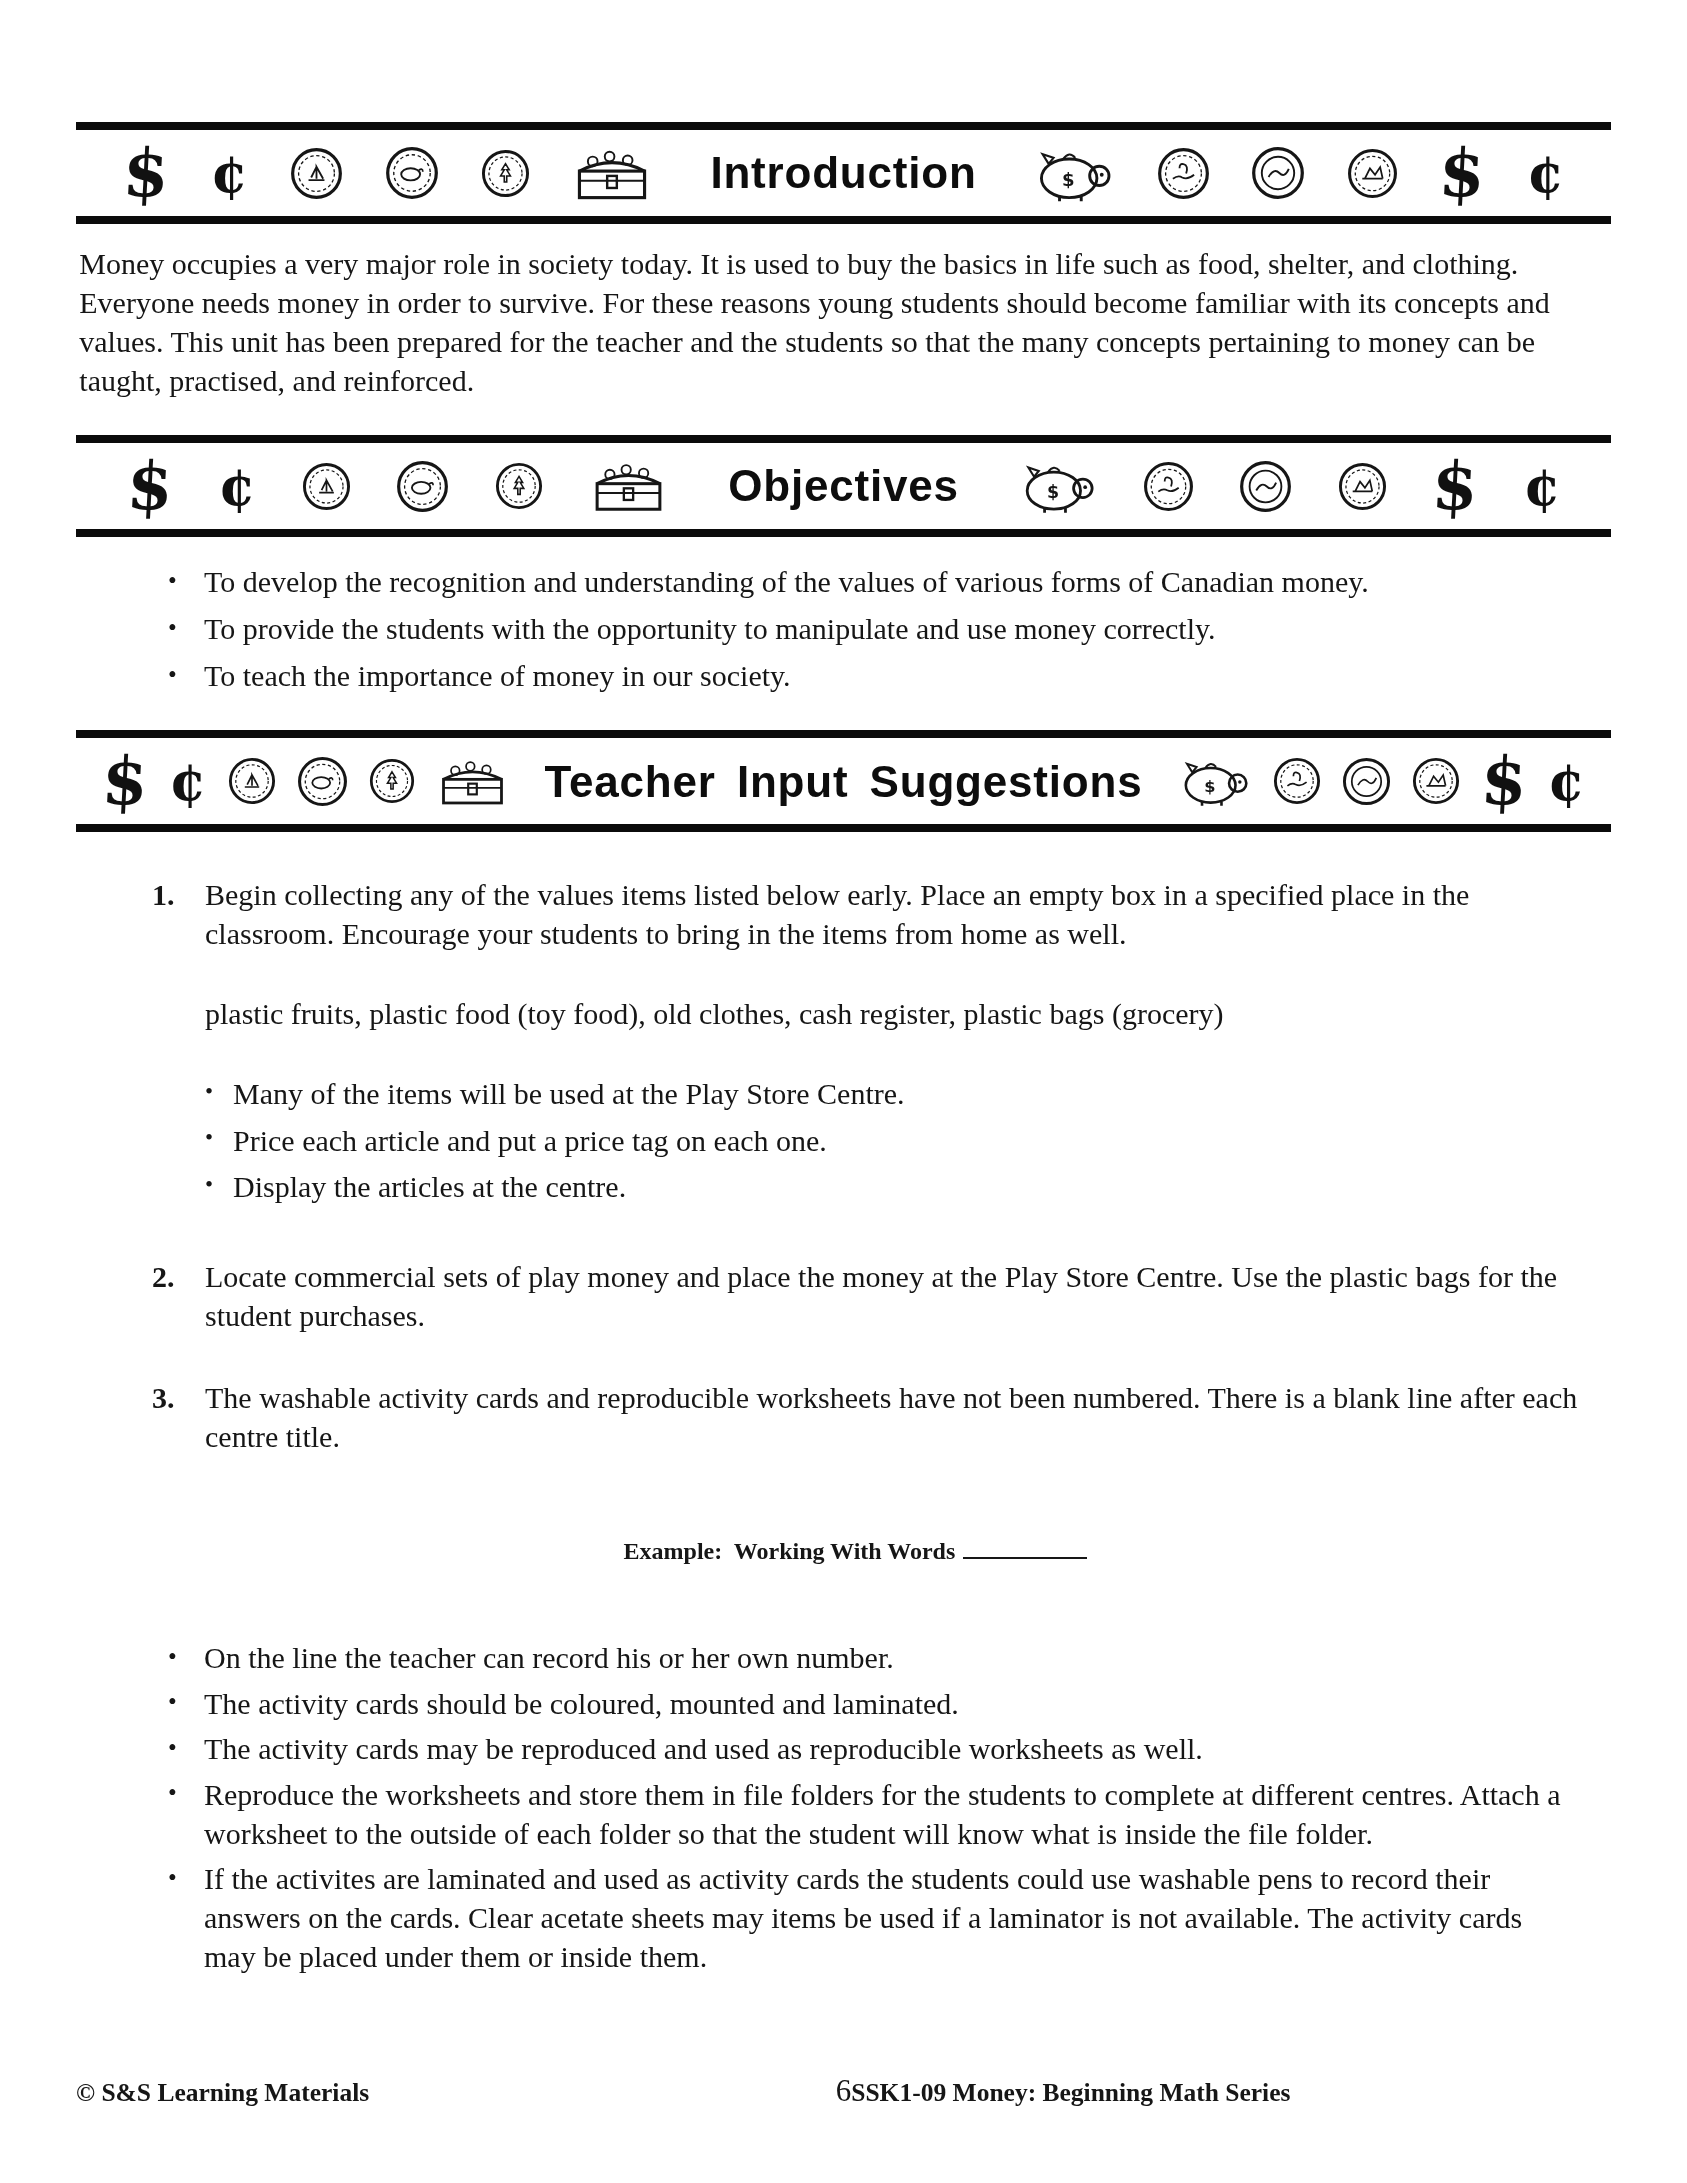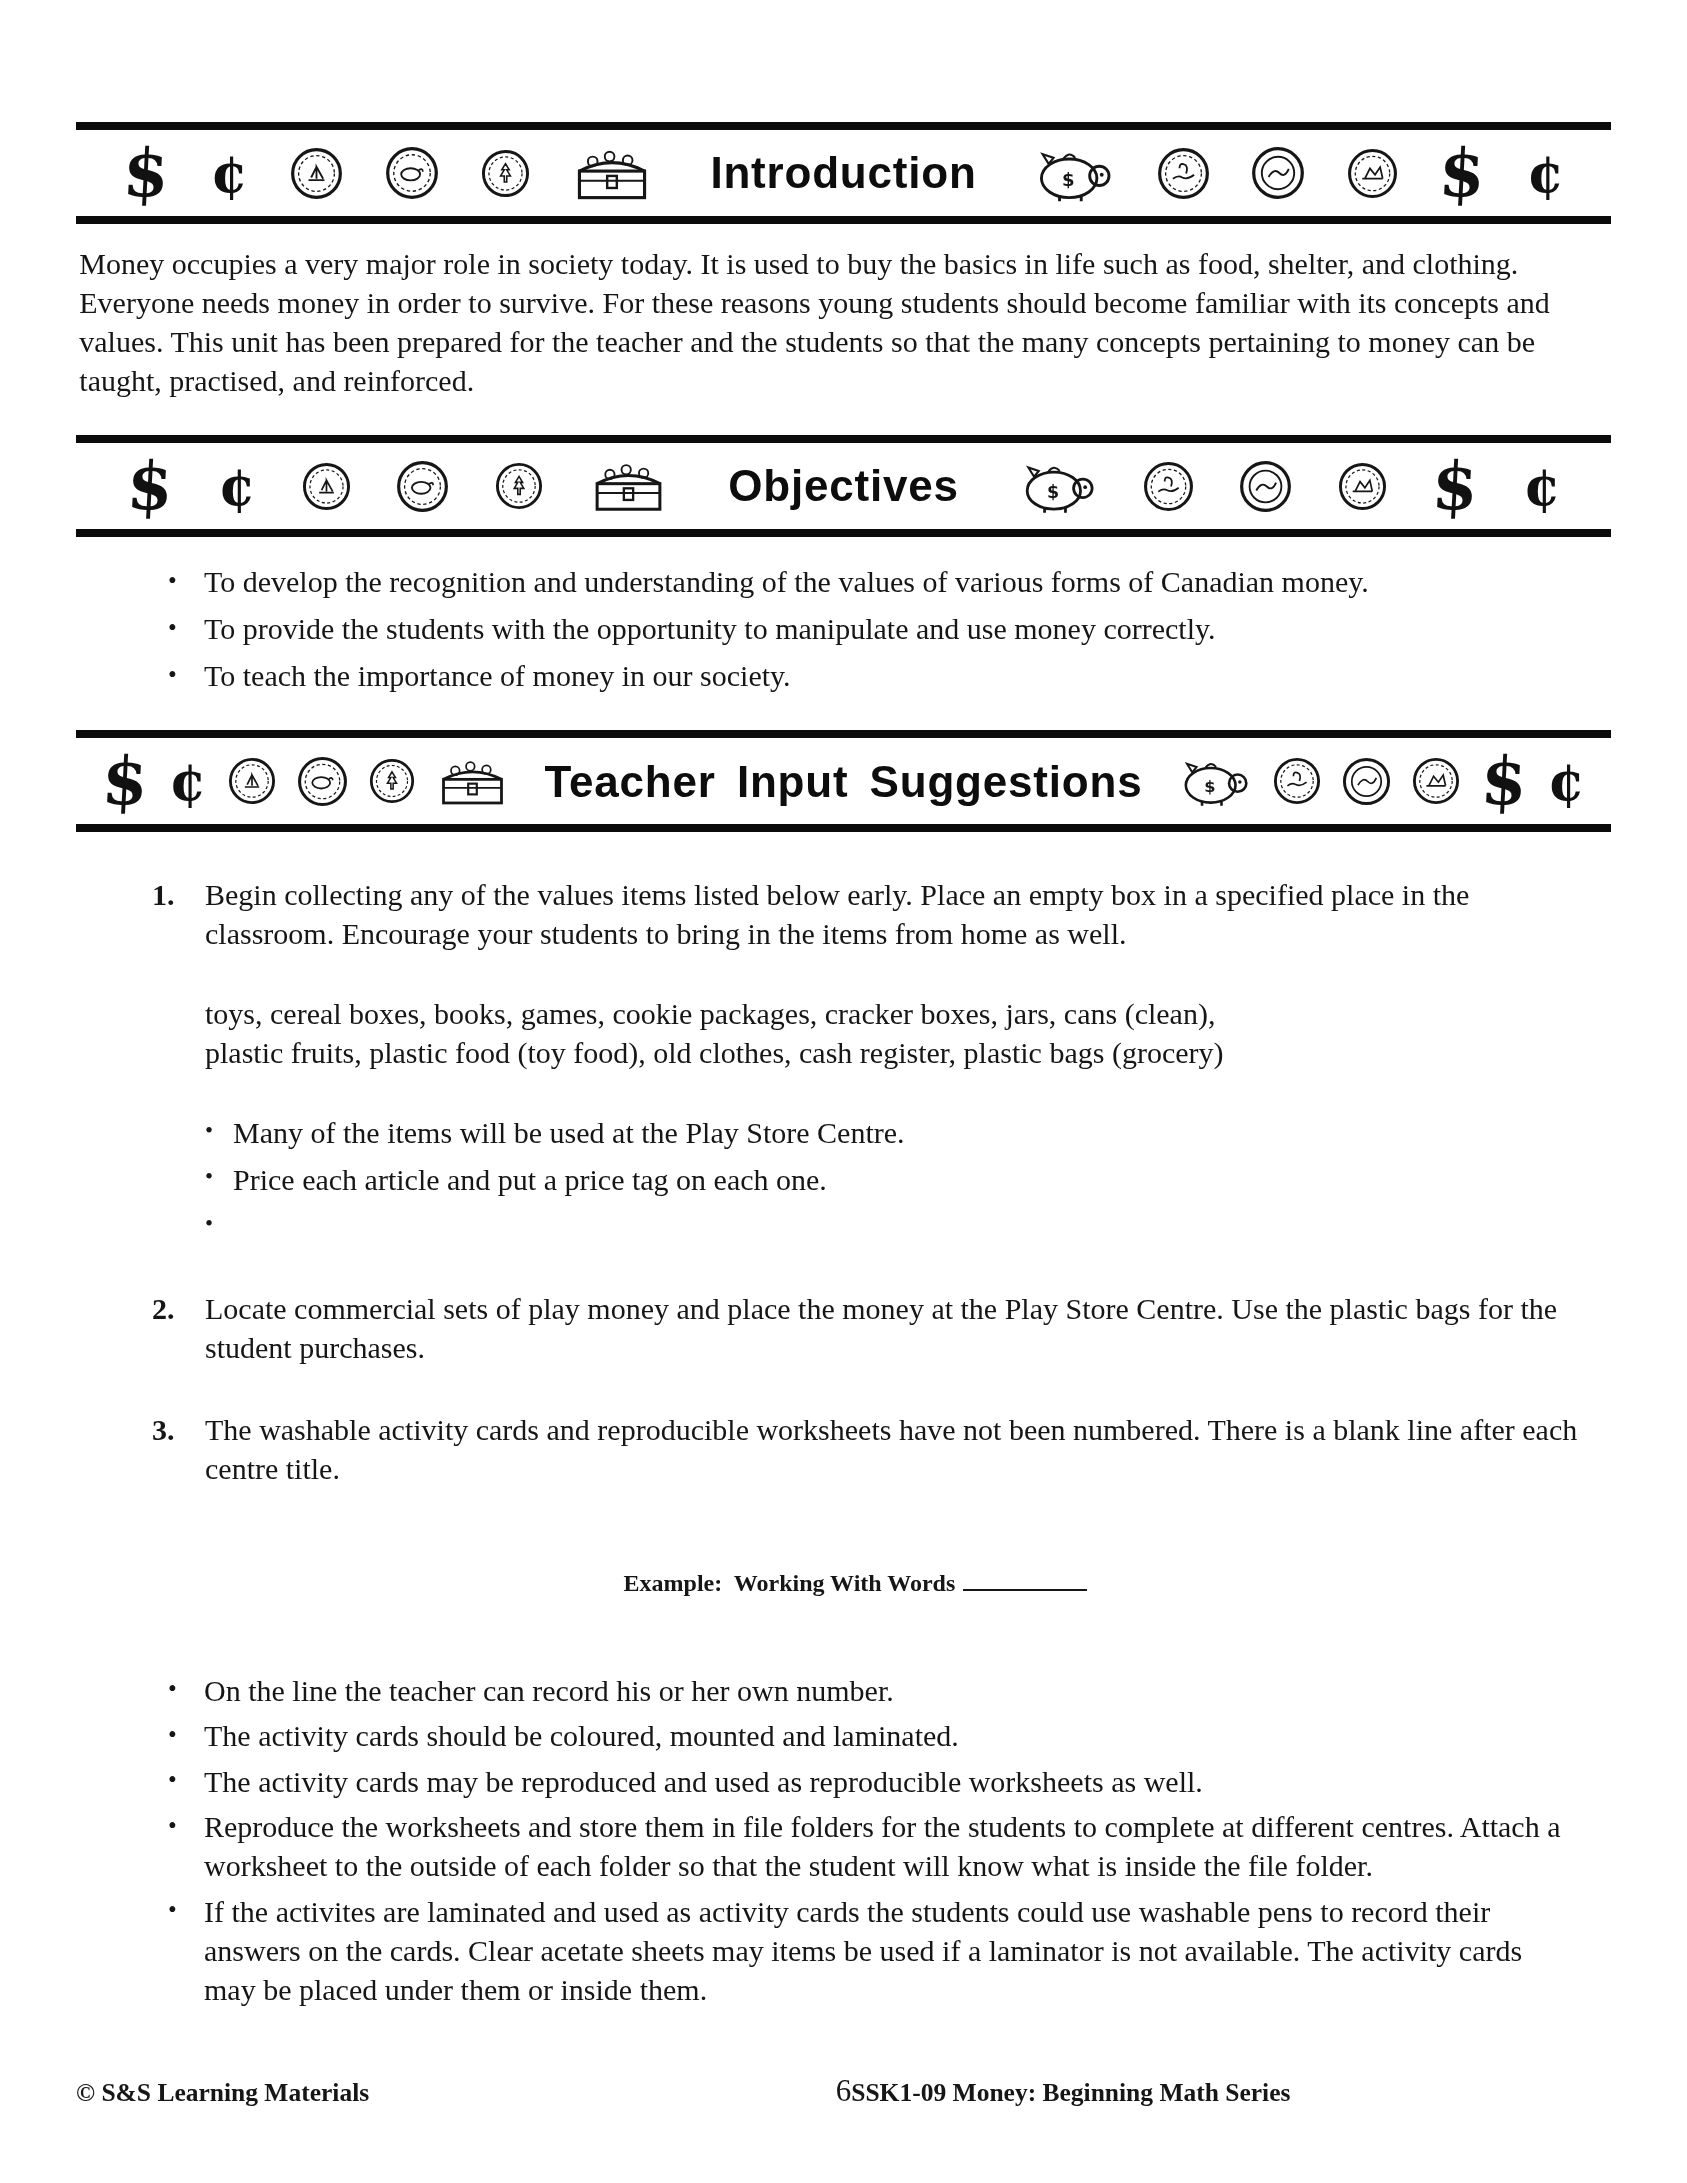--- a/index.html
+++ b/index.html
@@ -324,34 +324,34 @@
     </div>
   </div>
 
   <div class="steps">
 
     <div class="step">
       <span class="num">1.</span>
       <div class="step-body">
         <div>Begin collecting any of the values items listed below early.  Place an empty box in a specified place in the classroom.  Encourage your students to bring in the items from home as well.</div>
         <div class="materials">
-          <div>toys, cereal boxes, books, games, cookie packages, cracker boxes, jars, cans (clean),</div>
           <div>plastic fruits, plastic food (toy food), old clothes, cash register, plastic bags (grocery)</div>
         </div>
         <div class="sub-bullets">
           <div class="sub-row">
             <span class="dot">•</span>
             <span class="txt">Many of the items will be used at the Play Store Centre.</span>
           </div>
           <div class="sub-row">
             <span class="dot">•</span>
             <span class="txt">Price each article and put a price tag on each one.</span>
           </div>
           <div class="sub-row">
             <span class="dot">•</span>
+            <span class="txt">Display the articles at the centre.</span>
           </div>
         </div>
       </div>
     </div>
 
     <div class="step">
       <span class="num">2.</span>
       <div class="step-body">
         <div>Locate commercial sets of play money and place the money at the Play Store Centre.  Use the plastic bags for the student purchases.</div>
       </div>

